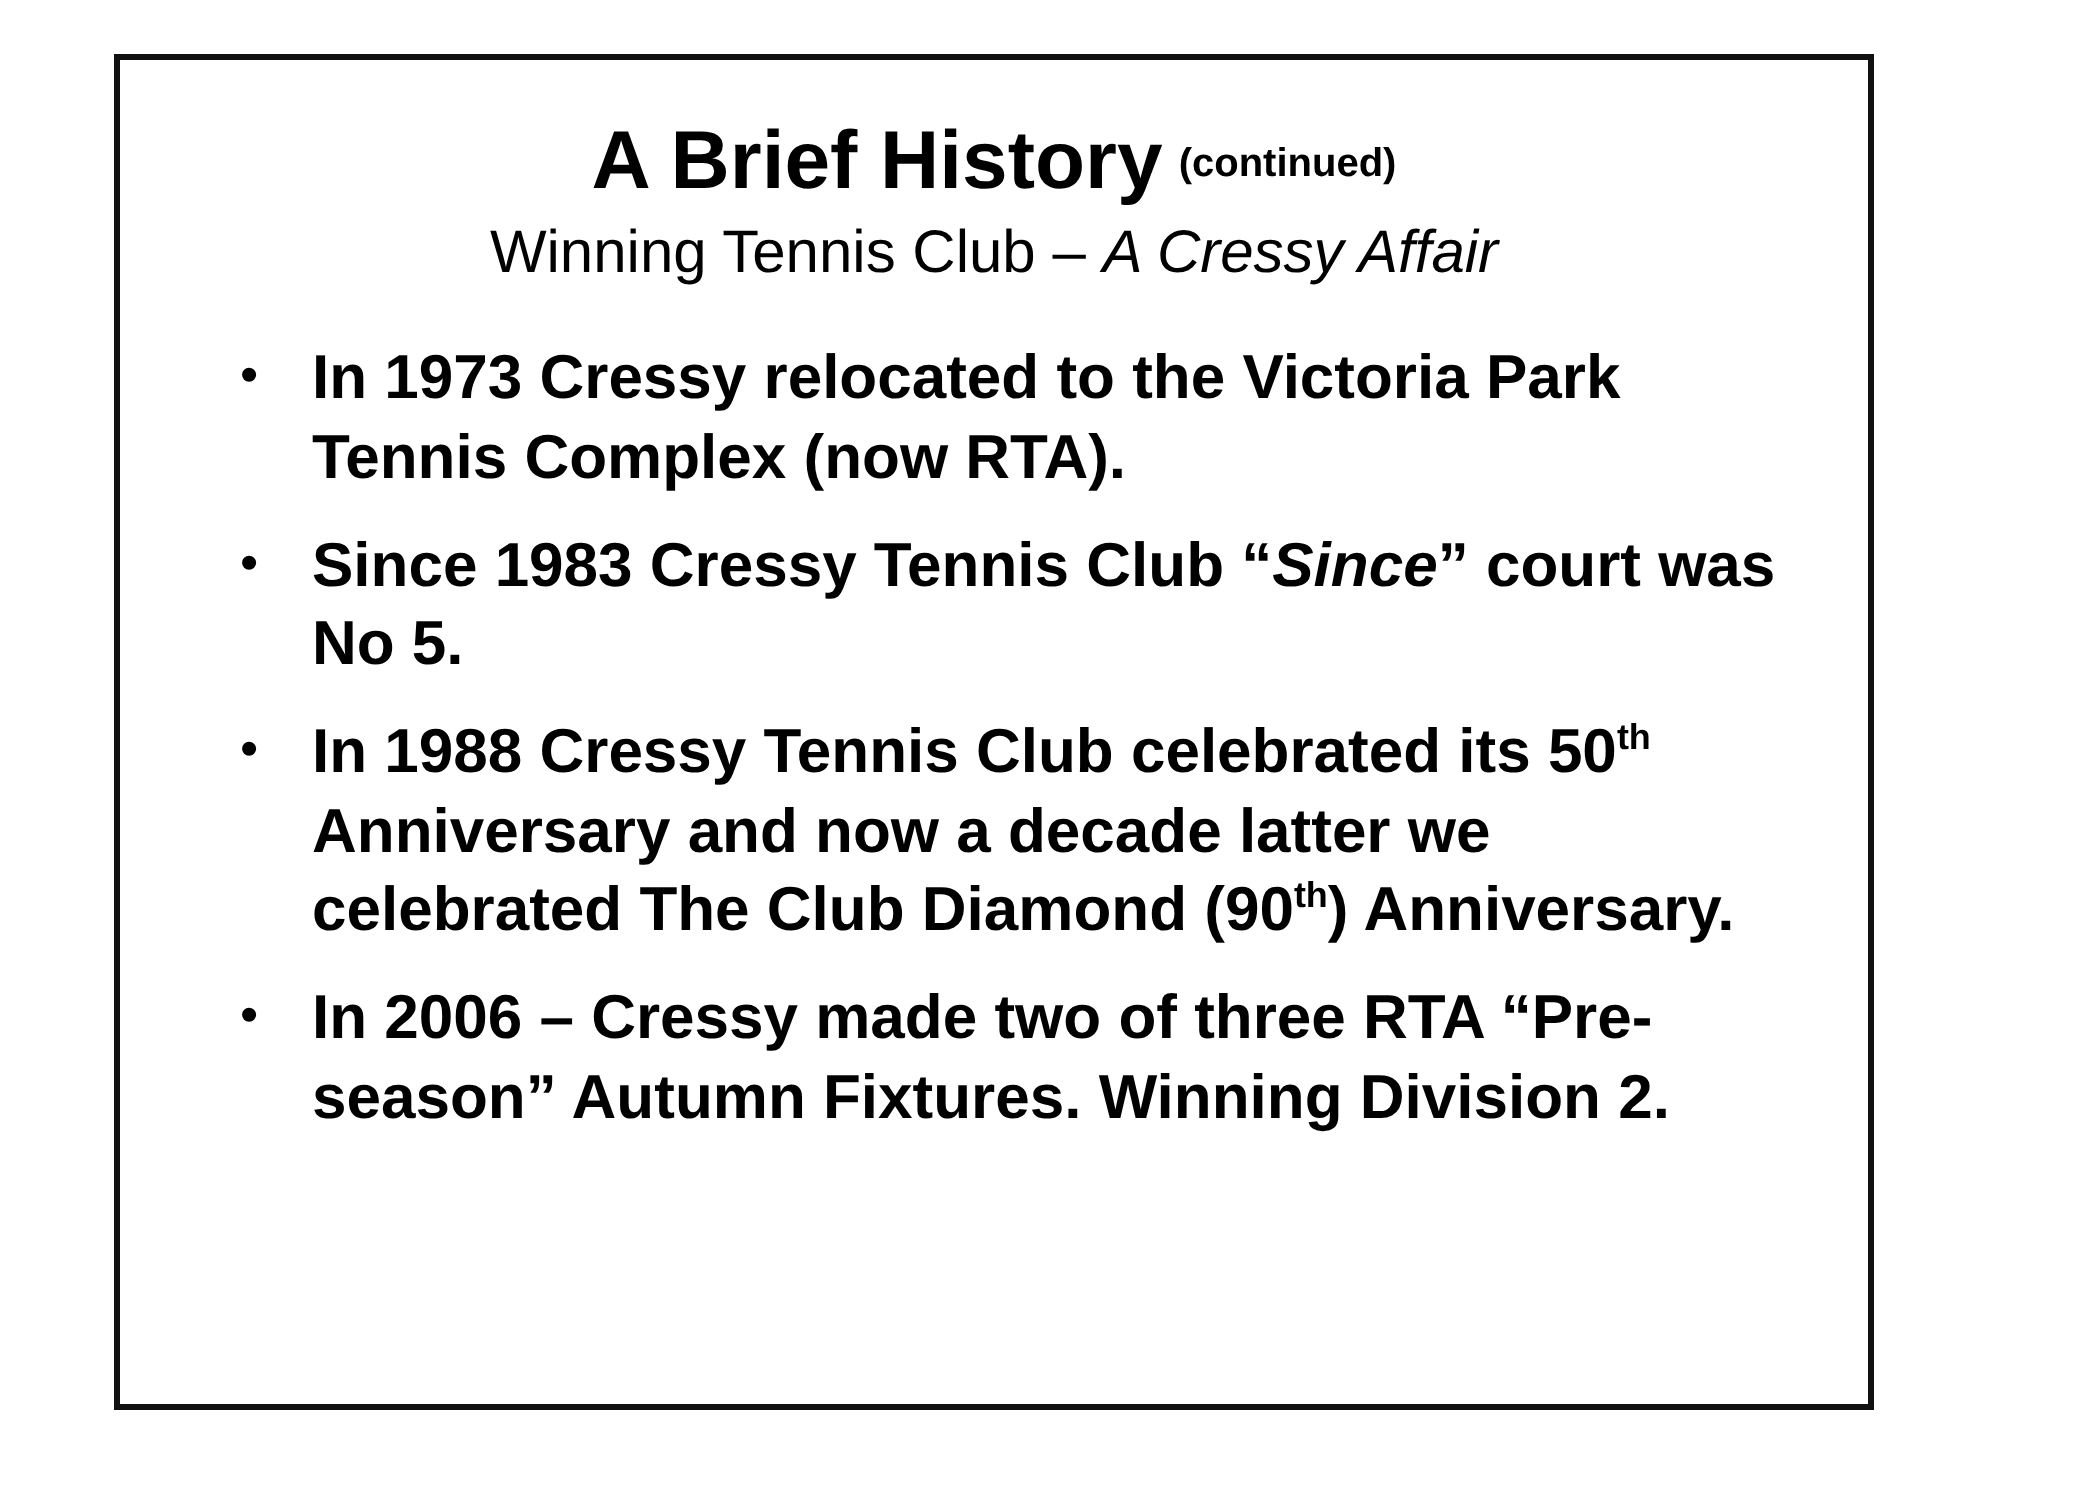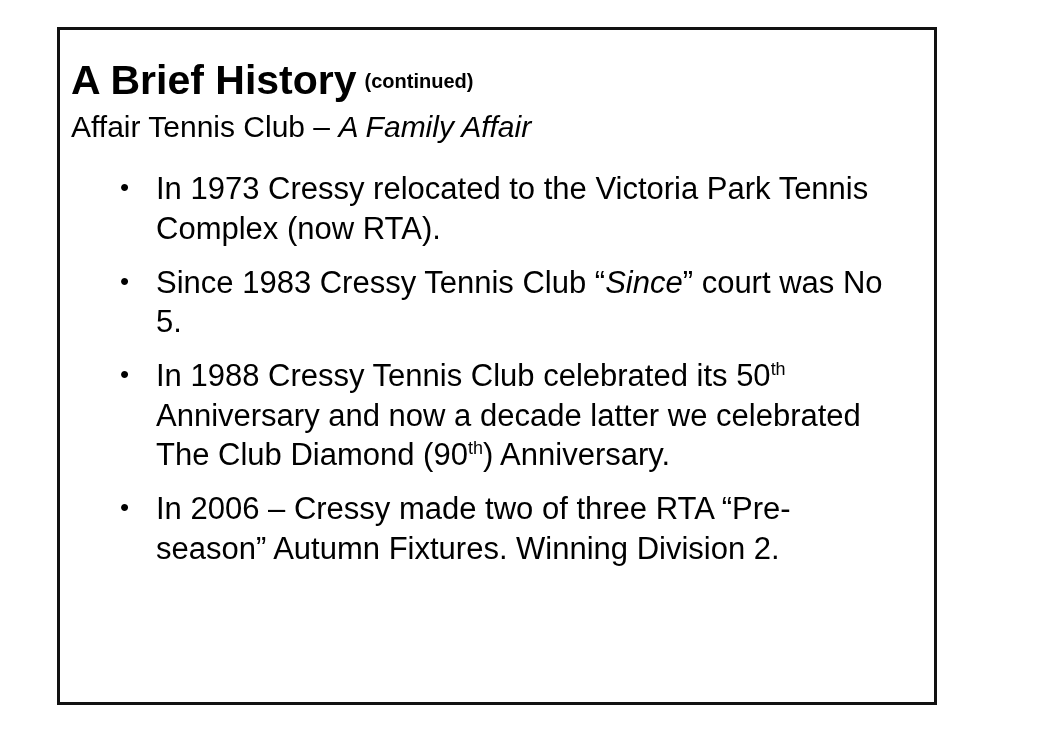--- a/index.html
+++ b/index.html
@@ -20,22 +20,21 @@
     left: 57px;
     top: 27px;
     width: 880px;
     height: 678px;
     border: 3px solid #111111;
     background: #ffffff;
     box-sizing: border-box;
   }
   .title-block {
     margin-top: 28px;
-    text-align: left;
-    padding-left: 11px;
+    text-align: center;
   }
   .title-line {
     font-size: 41px;
     font-weight: bold;
     letter-spacing: 0px;
     line-height: 1.08;
     white-space: nowrap;
   }
   .title-continued {
     font-size: 20px;
@@ -66,40 +65,41 @@
   }
   .bullet .dot {
     position: absolute;
     left: 8px;
     top: 0;
     font-size: 26px;
     line-height: 1.45;
   }
   .bullet .txt {
     display: block;
+    font-weight: bold;
   }
   sup {
     font-size: 0.58em;
     vertical-align: super;
   }
   em.ital {
     font-style: italic;
   }
 </style>
 </head>
 <body>
 
 <div class="slide-frame">
 
   <div class="title-block">
     <div class="title-line">
       <span>A Brief History</span><span class="title-continued">(continued)</span>
     </div>
     <div class="subtitle-line">
-      <span>Affair Tennis Club – </span><span class="subtitle-italic">A Family Affair</span>
+      <span>Winning Tennis Club – </span><span class="subtitle-italic">A Cressy Affair</span>
     </div>
   </div>
 
   <ul class="bullets" id="bullet-list">
       <li class="bullet">
         <span class="dot">•</span>
         <span class="txt"><span>In 1973 Cressy relocated to the Victoria Park Tennis Complex (now RTA).</span></span>
       </li>
       <li class="bullet">
         <span class="dot">•</span>

